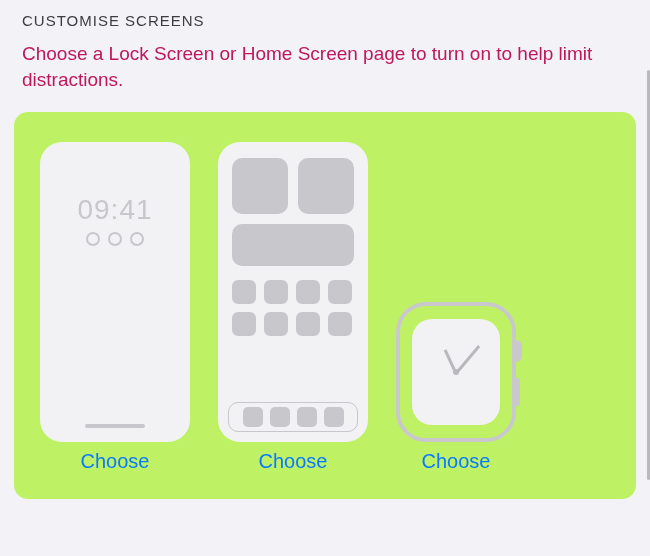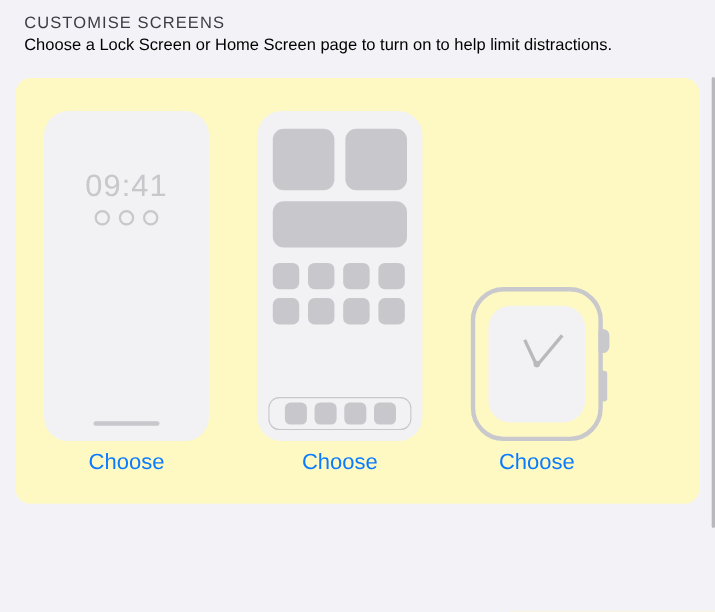--- a/index.html
+++ b/index.html
@@ -15,33 +15,33 @@
       padding: 12px 34px 6px 22px;
     }
     .section-title {
       font-size: 15px;
       font-weight: 400;
       letter-spacing: 1px;
       color: #3c3c43;
       text-transform: uppercase;
     }
     .section-desc {
-      font-size: 15px;
-      color: #000000;
+      font-size: 19px;
+      color: #be185d;
       line-height: 1.35;
-      margin-top: 2px;
+      margin-top: 12px;
       padding-right: 20px;
     }
     .card {
-      background: #fef9c3;
+      background: #bef264;
       margin: 14px 14px 0 14px;
       border-radius: 14px;
       padding: 30px 26px 26px 26px;
       display: flex;
-      gap: 44px;
+      gap: 28px;
       align-items: flex-end;
       justify-content: flex-start;
     }
     .opt {
       display: flex;
       flex-direction: column;
       align-items: center;
     }
     .choose {
       font-size: 20px;

